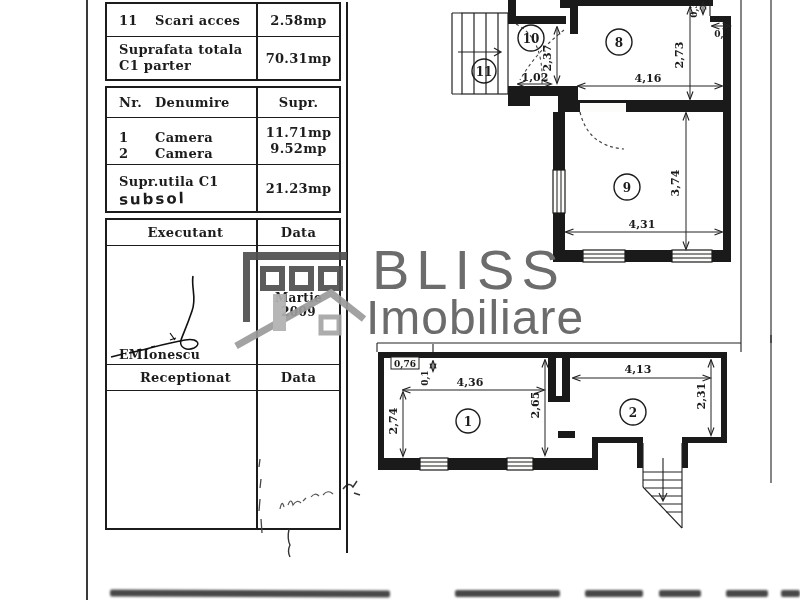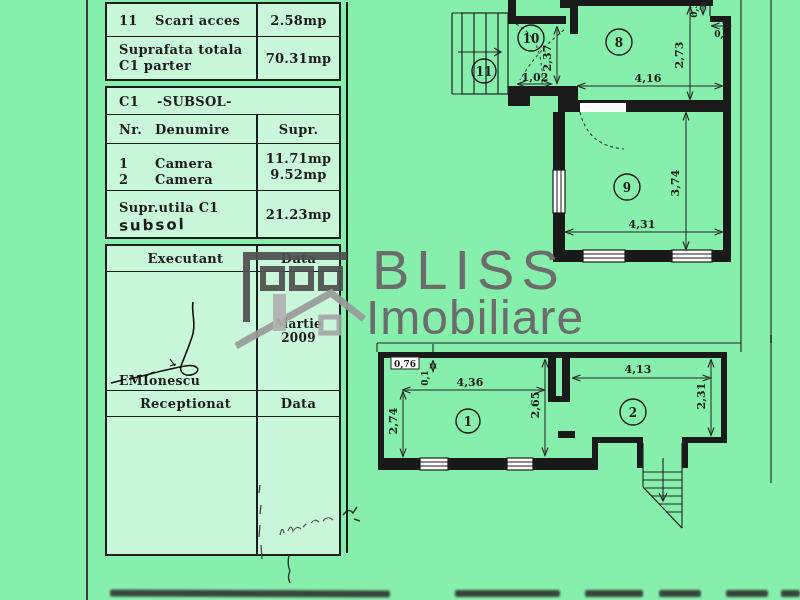--- a/index.html
+++ b/index.html
@@ -1,16 +1,16 @@
 <!DOCTYPE html>
 <html><head>
 <meta charset="utf-8">
 <style>
   html,body{margin:0;padding:0;background:#e8e8e6;}
-  .screen{position:relative;width:800px;height:600px;background:#86efac;overflow:hidden;
+  .screen{position:relative;width:800px;height:600px;background:#ffffff;overflow:hidden;
           font-family:"DejaVu Serif",serif;color:#1c1c1c;}
   
   .margin-line{position:absolute;left:86px;top:0;width:1.5px;height:600px;background:#3a3a3a;}
 
   
   .tbl{position:absolute;left:105px;top:2px;width:236px;font-size:13px;font-weight:bold;letter-spacing:.3px;}
   .sec{border:2px solid #1c1c1c;background:rgba(255,255,255,.55);box-sizing:border-box;}
   .sec + .sec{margin-top:5px;}
   .row{display:flex;box-sizing:border-box;align-items:stretch;}
   .row + .row{border-top:1.6px solid #1c1c1c;}
@@ -62,26 +62,20 @@
           <span class="stack">
             <span>Suprafata totala</span><br>
             <span>C1 parter</span>
           </span>
         </div>
         <div class="c-area">70.31mp</div>
       </div>
     </div>
 
     <div class="sec">
-      <div class="row" style="height:26px">
-        <div class="c-left" style="gap:18px">
-          <span>C1</span>
-          <span>-SUBSOL-</span>
-        </div>
-      </div>
       <div class="row" style="height:29px">
         <div class="c-left">
           <span class="c-no">Nr.</span>
           <span>Denumire</span>
         </div>
         <div class="c-area">Supr.</div>
       </div>
       <div class="row" style="height:47px">
         <div class="c-left top">
           <span class="stack" style="display:flex;flex-direction:column">

